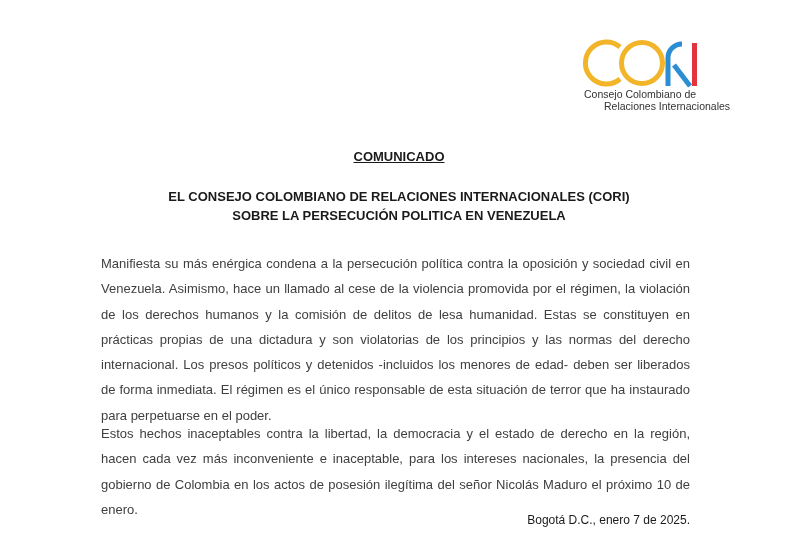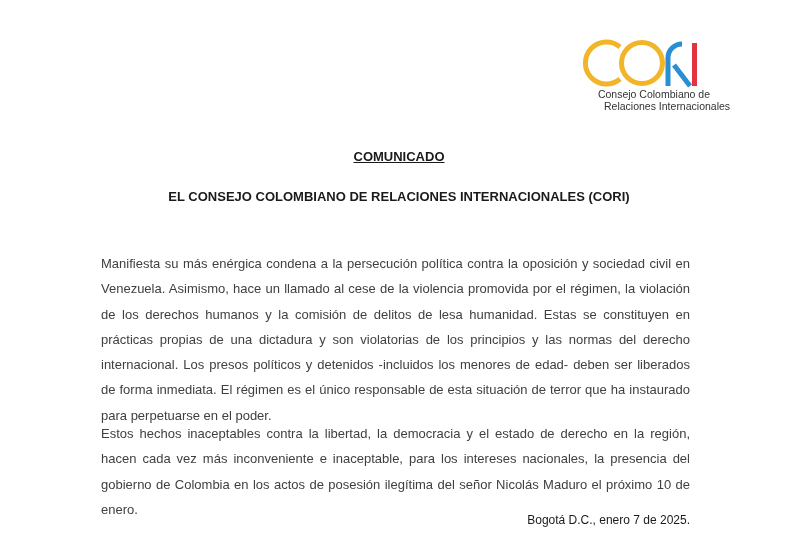--- a/index.html
+++ b/index.html
@@ -27,21 +27,20 @@
       width: 120px;
     }
     .logo-mark svg { display: block; }
     .logo-sub {
       font-family: "Liberation Sans", sans-serif;
       font-size: 10.5px;
       line-height: 12px;
       color: #333333;
       margin-top: 0px;
       white-space: nowrap;
-      text-align: right;
     }
     .logo-sub .l1 { padding-left: 4px; display: block; }
     .logo-sub .l2 { display: block; padding-left: 24px; }
 
     .title {
       position: absolute;
       left: 0;
       width: 798px;
       top: 149px;
       text-align: center;
@@ -104,18 +103,19 @@
   <div class="logo-sub">
     <span class="l1">Consejo Colombiano de</span>
     <span class="l2">Relaciones Internacionales</span>
   </div>
 </div>
 
 <div class="title">COMUNICADO</div>
 
 <div class="subtitle">
   <div>EL CONSEJO COLOMBIANO DE RELACIONES INTERNACIONALES (CORI)</div>
+  <div>SOBRE LA PERSECUCIÓN POLITICA EN VENEZUELA</div>
 </div>
 
 <div class="para p1">Manifiesta su más enérgica condena a la persecución política contra la oposición y sociedad civil en Venezuela. Asimismo, hace un llamado al cese de la violencia promovida por el régimen, la violación de los derechos humanos y la comisión de delitos de lesa humanidad. Estas se constituyen en prácticas propias de una dictadura y son violatorias de los principios y las normas del derecho internacional. Los presos políticos y detenidos -incluidos los menores de edad- deben ser liberados de forma inmediata. El régimen es el único responsable de esta situación de terror que ha instaurado para perpetuarse en el poder.</div>
 <div class="para p2">Estos hechos inaceptables contra la libertad, la democracia y el estado de derecho en la región, hacen cada vez más inconveniente e inaceptable, para los intereses nacionales, la presencia del gobierno de Colombia en los actos de posesión ilegítima del señor Nicolás Maduro el próximo 10 de enero.</div>
 
 <div class="signature">Bogotá D.C., enero 7 de 2025.</div>
 
 </body></html>

